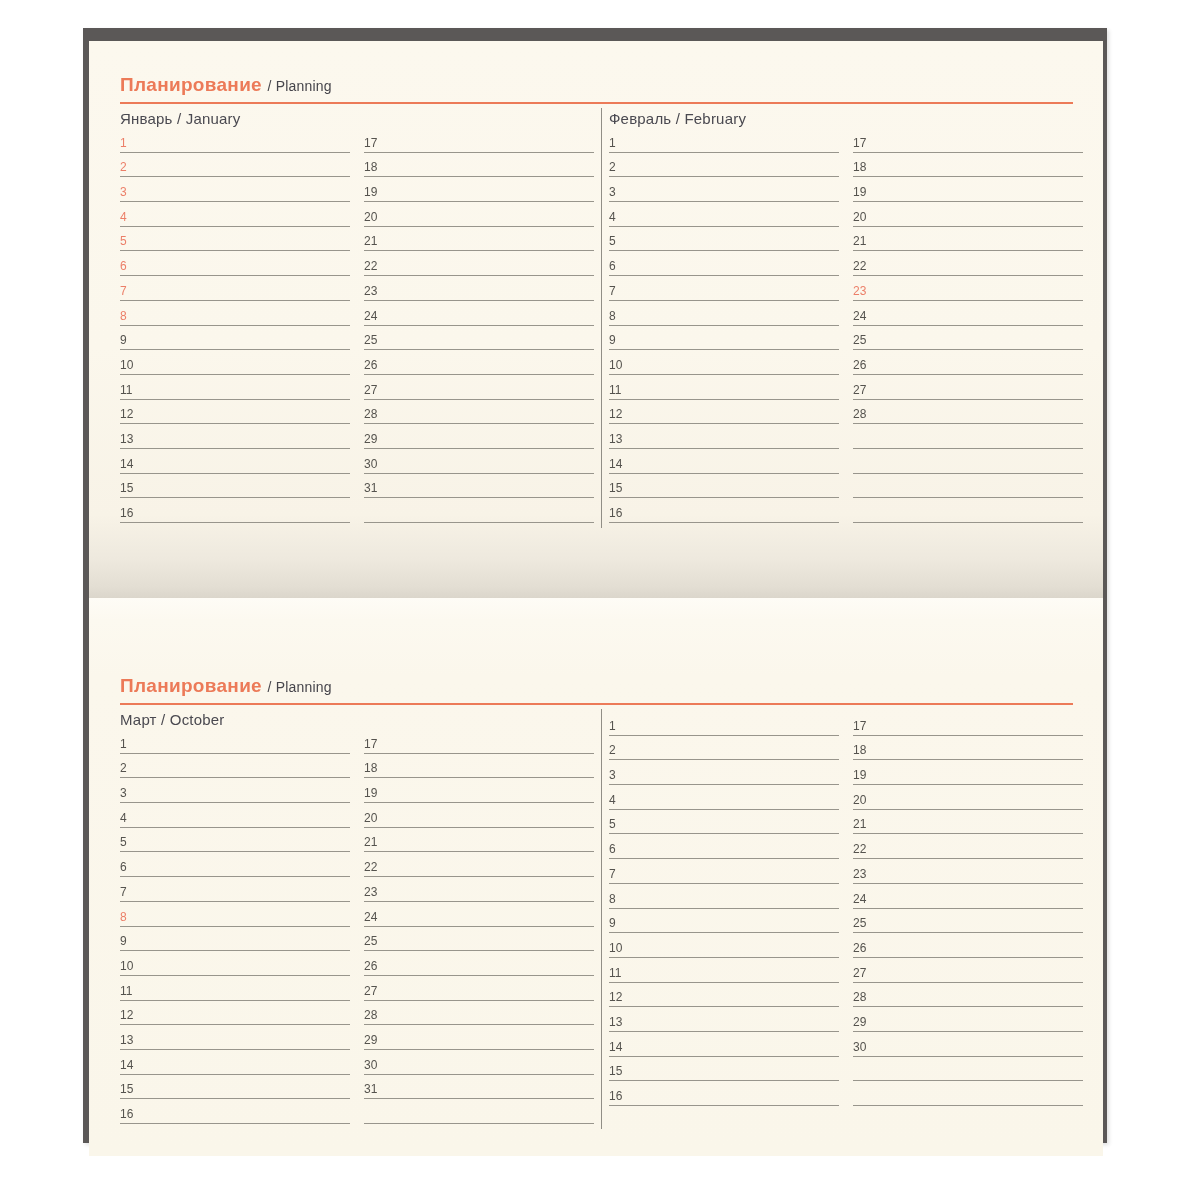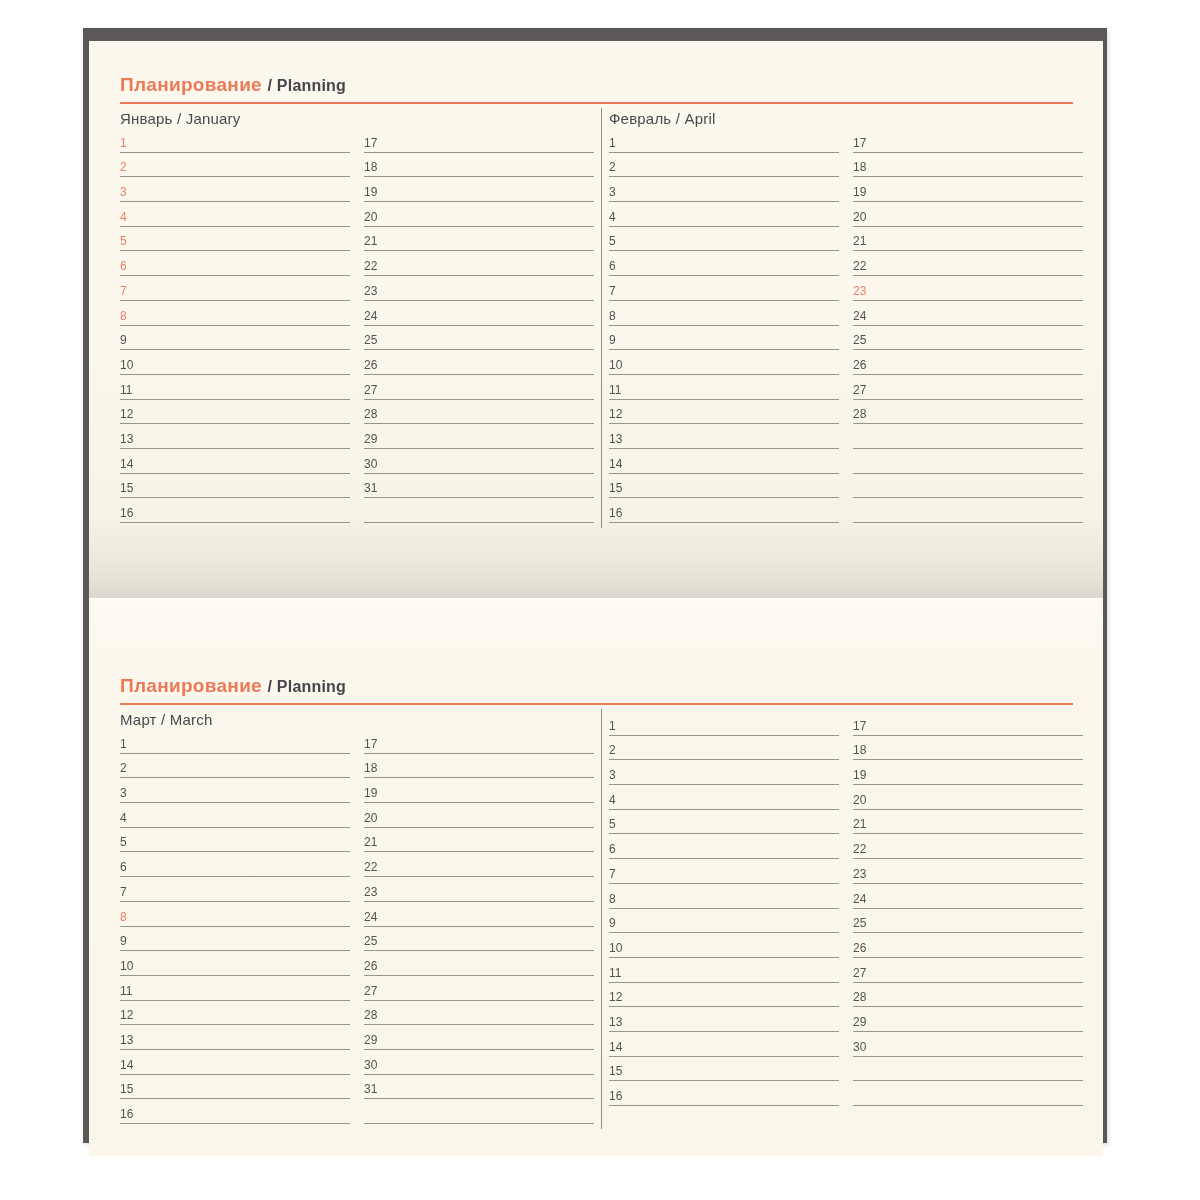--- a/index.html
+++ b/index.html
@@ -29,21 +29,21 @@
   .page-top{
     height:557px;padding-top:33px;
     background:linear-gradient(180deg,#fcf8ee 0%,var(--page-background) 55%,#f8f3e7 85%,#eee9de 93%,#e3ded3 98%,var(--fold-shade) 100%);
   }
   .page-bottom{
     height:558px;padding-top:77px;
     background:linear-gradient(180deg,#fefcf6 0%,#fcf9f0 4%,var(--page-background) 14%,#faf6ea 100%);
   }
   h1.page-title{margin:0;font-size:19px;line-height:22px;font-weight:bold;
     color:var(--accent);letter-spacing:0.3px;}
-  h1.page-title .en{font-size:16px;font-weight:bold;letter-spacing:0.2px;color:var(--heading-text);}
+  h1.page-title .en{font-size:14px;font-weight:normal;letter-spacing:0.2px;color:var(--heading-text);}
   .rule{height:2px;background:var(--accent);margin-top:5px;}
   .months{display:flex;margin-top:6px;}
   .month{width:474px;flex:0 0 474px;}
   .vdiv{width:1px;flex:0 0 1px;background:var(--divider-color);margin:-2px 7px -5px;align-self:stretch;}
   .month-name{margin:0;font-size:15px;line-height:18px;height:18px;font-weight:normal;
     color:var(--month-text);letter-spacing:0.2px;}
   .cols{display:flex;gap:14px;}
   .col{flex:1;min-width:0;}
   .day-row{height:24.7px;border-bottom:1px solid var(--line-color);
     display:flex;align-items:flex-end;padding-bottom:3px;}
@@ -159,21 +159,21 @@
                 <span class="day-num">31</span>
               </div>
               <div class="day-row">
                 <span class="day-num"></span>
               </div>
             </div>
         </div>
       </div>
       <div class="vdiv"></div>
       <div class="month">
-        <h2 class="month-name">Февраль / April</h2>
+        <h2 class="month-name">Февраль / February</h2>
         <div class="cols">
           <div class="col">
               <div class="day-row">
                 <span class="day-num">1</span>
               </div>
               <div class="day-row">
                 <span class="day-num">2</span>
               </div>
               <div class="day-row">
                 <span class="day-num">3</span>
@@ -271,21 +271,21 @@
         </div>
       </div>
     </div>
   </section>
 
   <section class="page page-bottom">
     <h1 class="page-title"><span class="ru">Планирование</span> <span class="en">/ Planning</span></h1>
     <div class="rule"></div>
     <div class="months">
       <div class="month">
-        <h2 class="month-name">Март / March</h2>
+        <h2 class="month-name">Март / October</h2>
         <div class="cols">
           <div class="col">
               <div class="day-row">
                 <span class="day-num">1</span>
               </div>
               <div class="day-row">
                 <span class="day-num">2</span>
               </div>
               <div class="day-row">
                 <span class="day-num">3</span>

